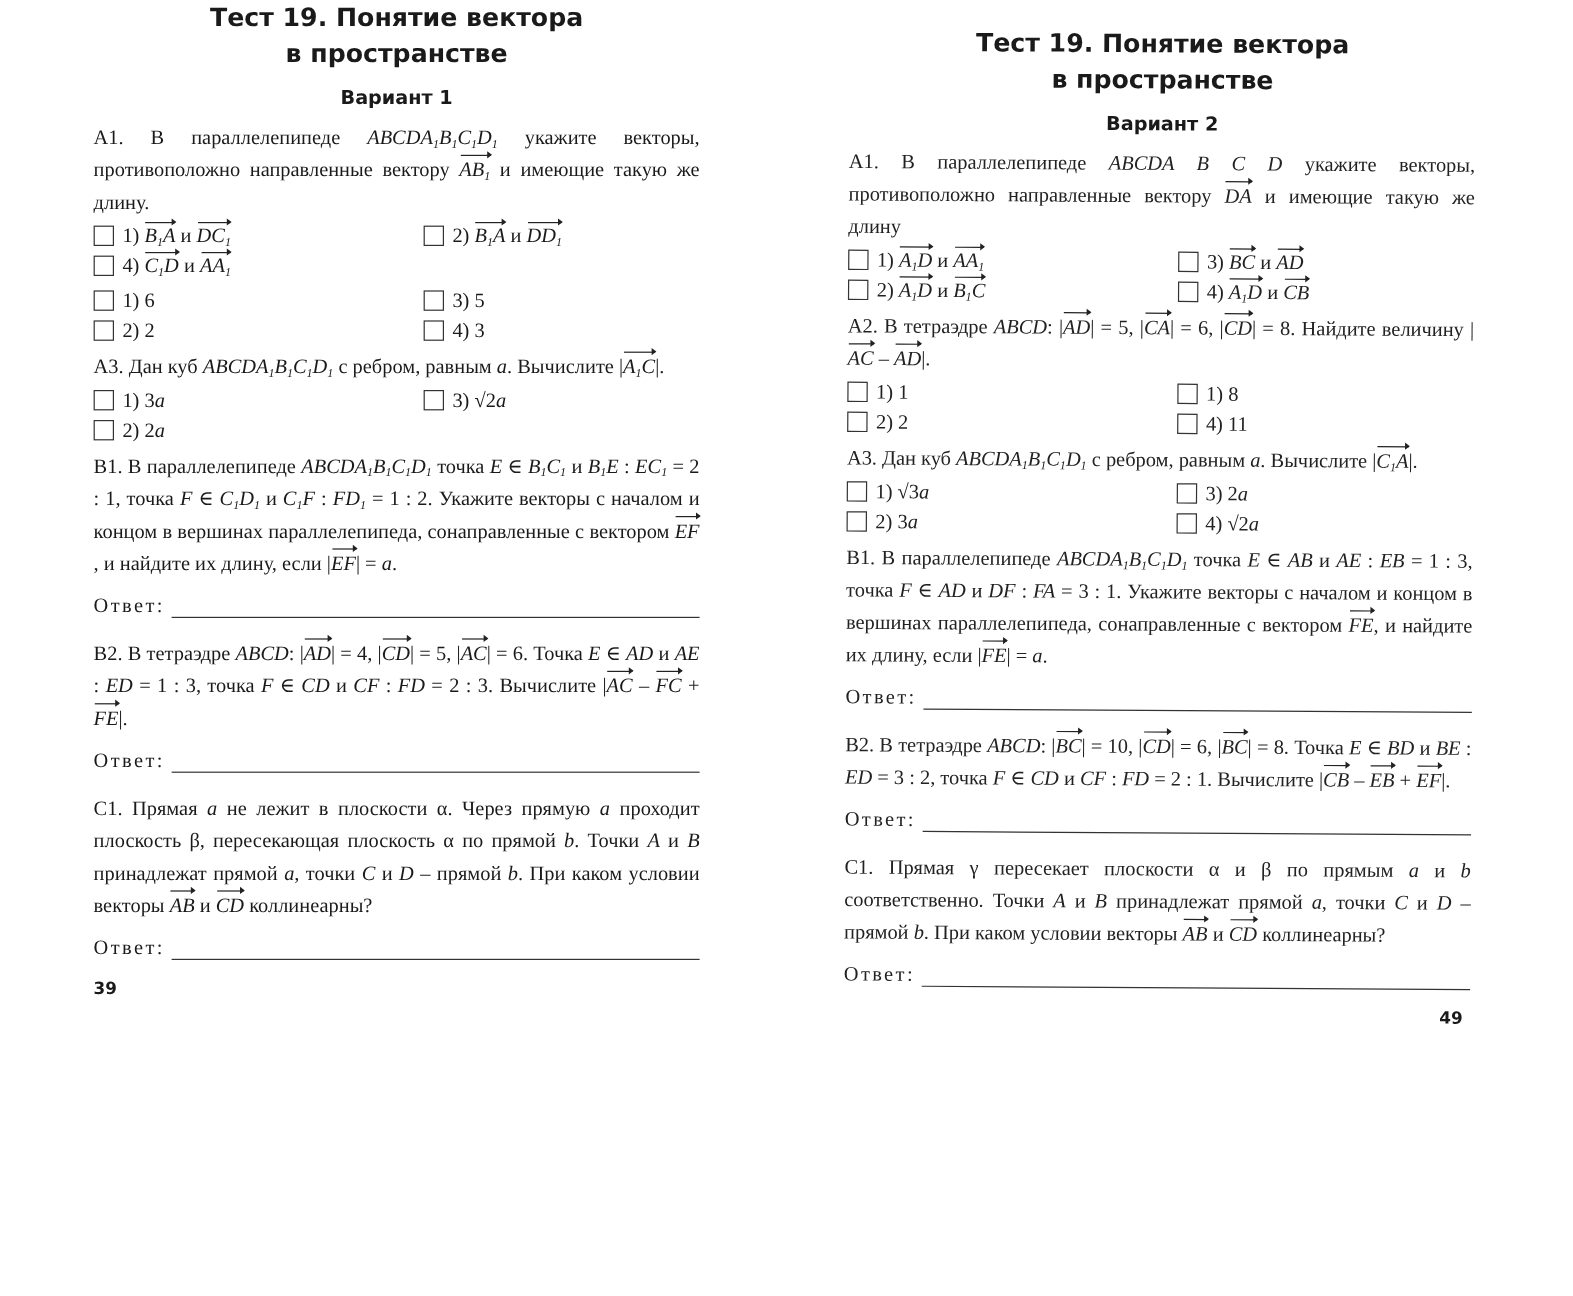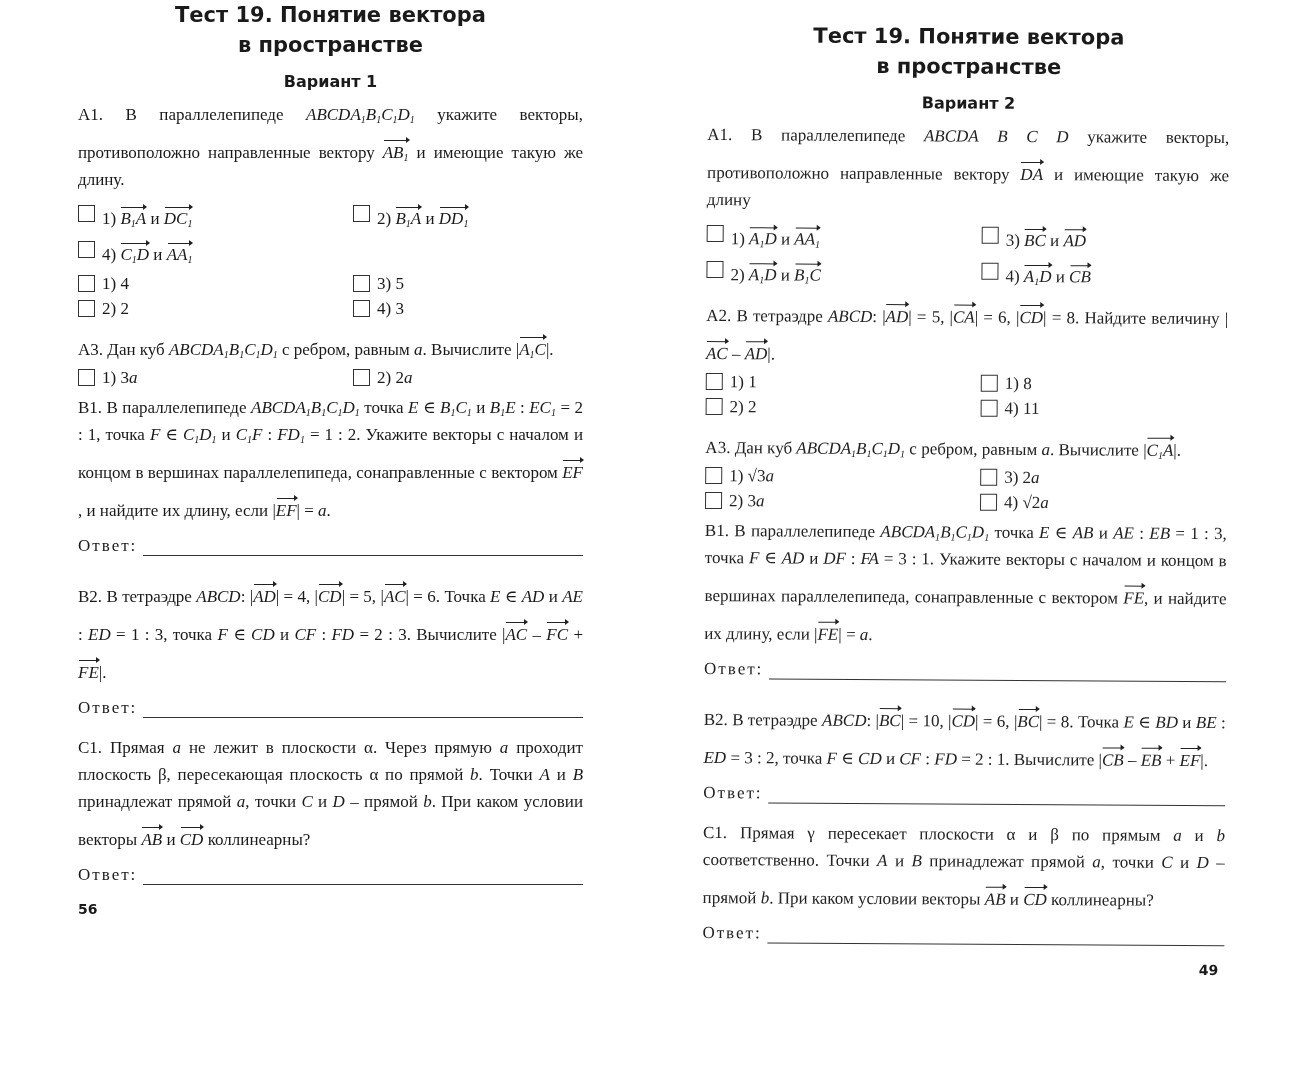--- a/index.html
+++ b/index.html
@@ -15,21 +15,21 @@
              text-align:center; margin:12px 0 10px; }
   .q { font-size:17px; line-height:27px; margin:0; text-align:justify; }
   .q b.num { font-weight:normal; }
   .opts { display:grid; grid-template-columns: 275px 1fr; font-size:17px; line-height:25px; margin:2px 0 4px; }
   .opt { display:flex; align-items:center; gap:4px; }
   .box { display:inline-block; width:15px; height:15px; border:1.3px solid #333; margin-right:3px; background:#fff; cursor:pointer; }
   .answer { display:flex; align-items:flex-end; font-size:17px; margin:12px 0 16px; letter-spacing:2px; }
   .answer .line { flex:1; border-bottom:1.2px solid #333; margin-left:6px; height:18px; }
   .pnum { font-family:"DejaVu Sans", "Liberation Sans", sans-serif; font-weight:bold; font-size:14px; margin-top:14px; }
   #page-right .pnum { text-align:right; margin-right:6px; }
-  .vec { position:relative; display:inline-block; font-style:italic;margin-top:11px; }
+  .vec { position:relative; display:inline-block; font-style:italic; }
   .vec::before { content:""; position:absolute; left:1px; right:0; top:1px; border-top:1px solid #222; }
   .vec::after { content:""; position:absolute; right:-1px; top:-2px; border-left:4px solid #222; border-top:3px solid transparent; border-bottom:3px solid transparent; }
   i, .it { font-style:italic; }
   sub { font-size:10px; vertical-align:-3px; line-height:0; }
   #page-right .q, #page-right .opts, #page-right .answer { color:#222; }
 </style>
 </head>
 <body>
 
 <div class="page" id="page-left">
@@ -54,21 +54,21 @@
             <label class="opt">
               <span class="box"></span>
               <span>4) <span class="vec">C<sub>1</sub>D</span> и <span class="vec">AA<sub>1</sub></span></span>
             </label>
           </div>
         </div>
         <div>
           <div class="opts">
             <label class="opt">
               <span class="box"></span>
-              <span>1) 4</span>
+              <span>1) 6</span>
             </label>
             <label class="opt">
               <span class="box"></span>
               <span>3) 5</span>
             </label>
             <label class="opt">
               <span class="box"></span>
               <span>2) 2</span>
             </label>
             <label class="opt">
@@ -79,20 +79,24 @@
         </div>
         <div>
           <p class="q"><b class="num">A3.</b> Дан куб <i>ABCDA<sub>1</sub>B<sub>1</sub>C<sub>1</sub>D<sub>1</sub></i> с ребром, равным <i>a</i>. Вычислите |<span class="vec">A<sub>1</sub>C</span>|.</p>
           <div class="opts">
             <label class="opt">
               <span class="box"></span>
               <span>1) 3<i>a</i></span>
             </label>
             <label class="opt">
               <span class="box"></span>
+              <span>3) √2<i>a</i></span>
+            </label>
+            <label class="opt">
+              <span class="box"></span>
               <span>2) 2<i>a</i></span>
             </label>
           </div>
         </div>
         <div>
           <p class="q"><b class="num">B1.</b> В параллелепипеде <i>ABCDA<sub>1</sub>B<sub>1</sub>C<sub>1</sub>D<sub>1</sub></i> точка <i>E</i> ∈ <i>B<sub>1</sub>C<sub>1</sub></i> и <i>B<sub>1</sub>E</i> : <i>EC<sub>1</sub></i> = 2 : 1, точка <i>F</i> ∈ <i>C<sub>1</sub>D<sub>1</sub></i> и <i>C<sub>1</sub>F</i> : <i>FD<sub>1</sub></i> = 1 : 2. Укажите векторы с началом и концом в вершинах параллелепипеда, сонаправленные с вектором <span class="vec">EF</span>, и найдите их длину, если |<span class="vec">EF</span>| = <i>a</i>.</p>
           <div class="answer">
             <span>Ответ:</span>
             <span class="line"></span>
           </div>
@@ -105,21 +109,21 @@
           </div>
         </div>
         <div>
           <p class="q"><b class="num">C1.</b> Прямая <i>a</i> не лежит в плоскости α. Через прямую <i>a</i> проходит плоскость β, пересекающая плоскость α по прямой <i>b</i>. Точки <i>A</i> и <i>B</i> принадлежат прямой <i>a</i>, точки <i>C</i> и <i>D</i> – прямой <i>b</i>. При каком условии векторы <span class="vec">AB</span> и <span class="vec">CD</span> коллинеарны?</p>
           <div class="answer">
             <span>Ответ:</span>
             <span class="line"></span>
           </div>
         </div>
       </div>
-    <div class="pnum">56</div>
+    <div class="pnum">39</div>
   </div>
 </div>
 
 <div class="page" id="page-right">
   <div class="content">
     <h1 class="title">
       <span>Тест 19. Понятие вектора</span><br>
       <span>в пространстве</span>
     </h1>
     <div class="variant">Вариант 2</div>

